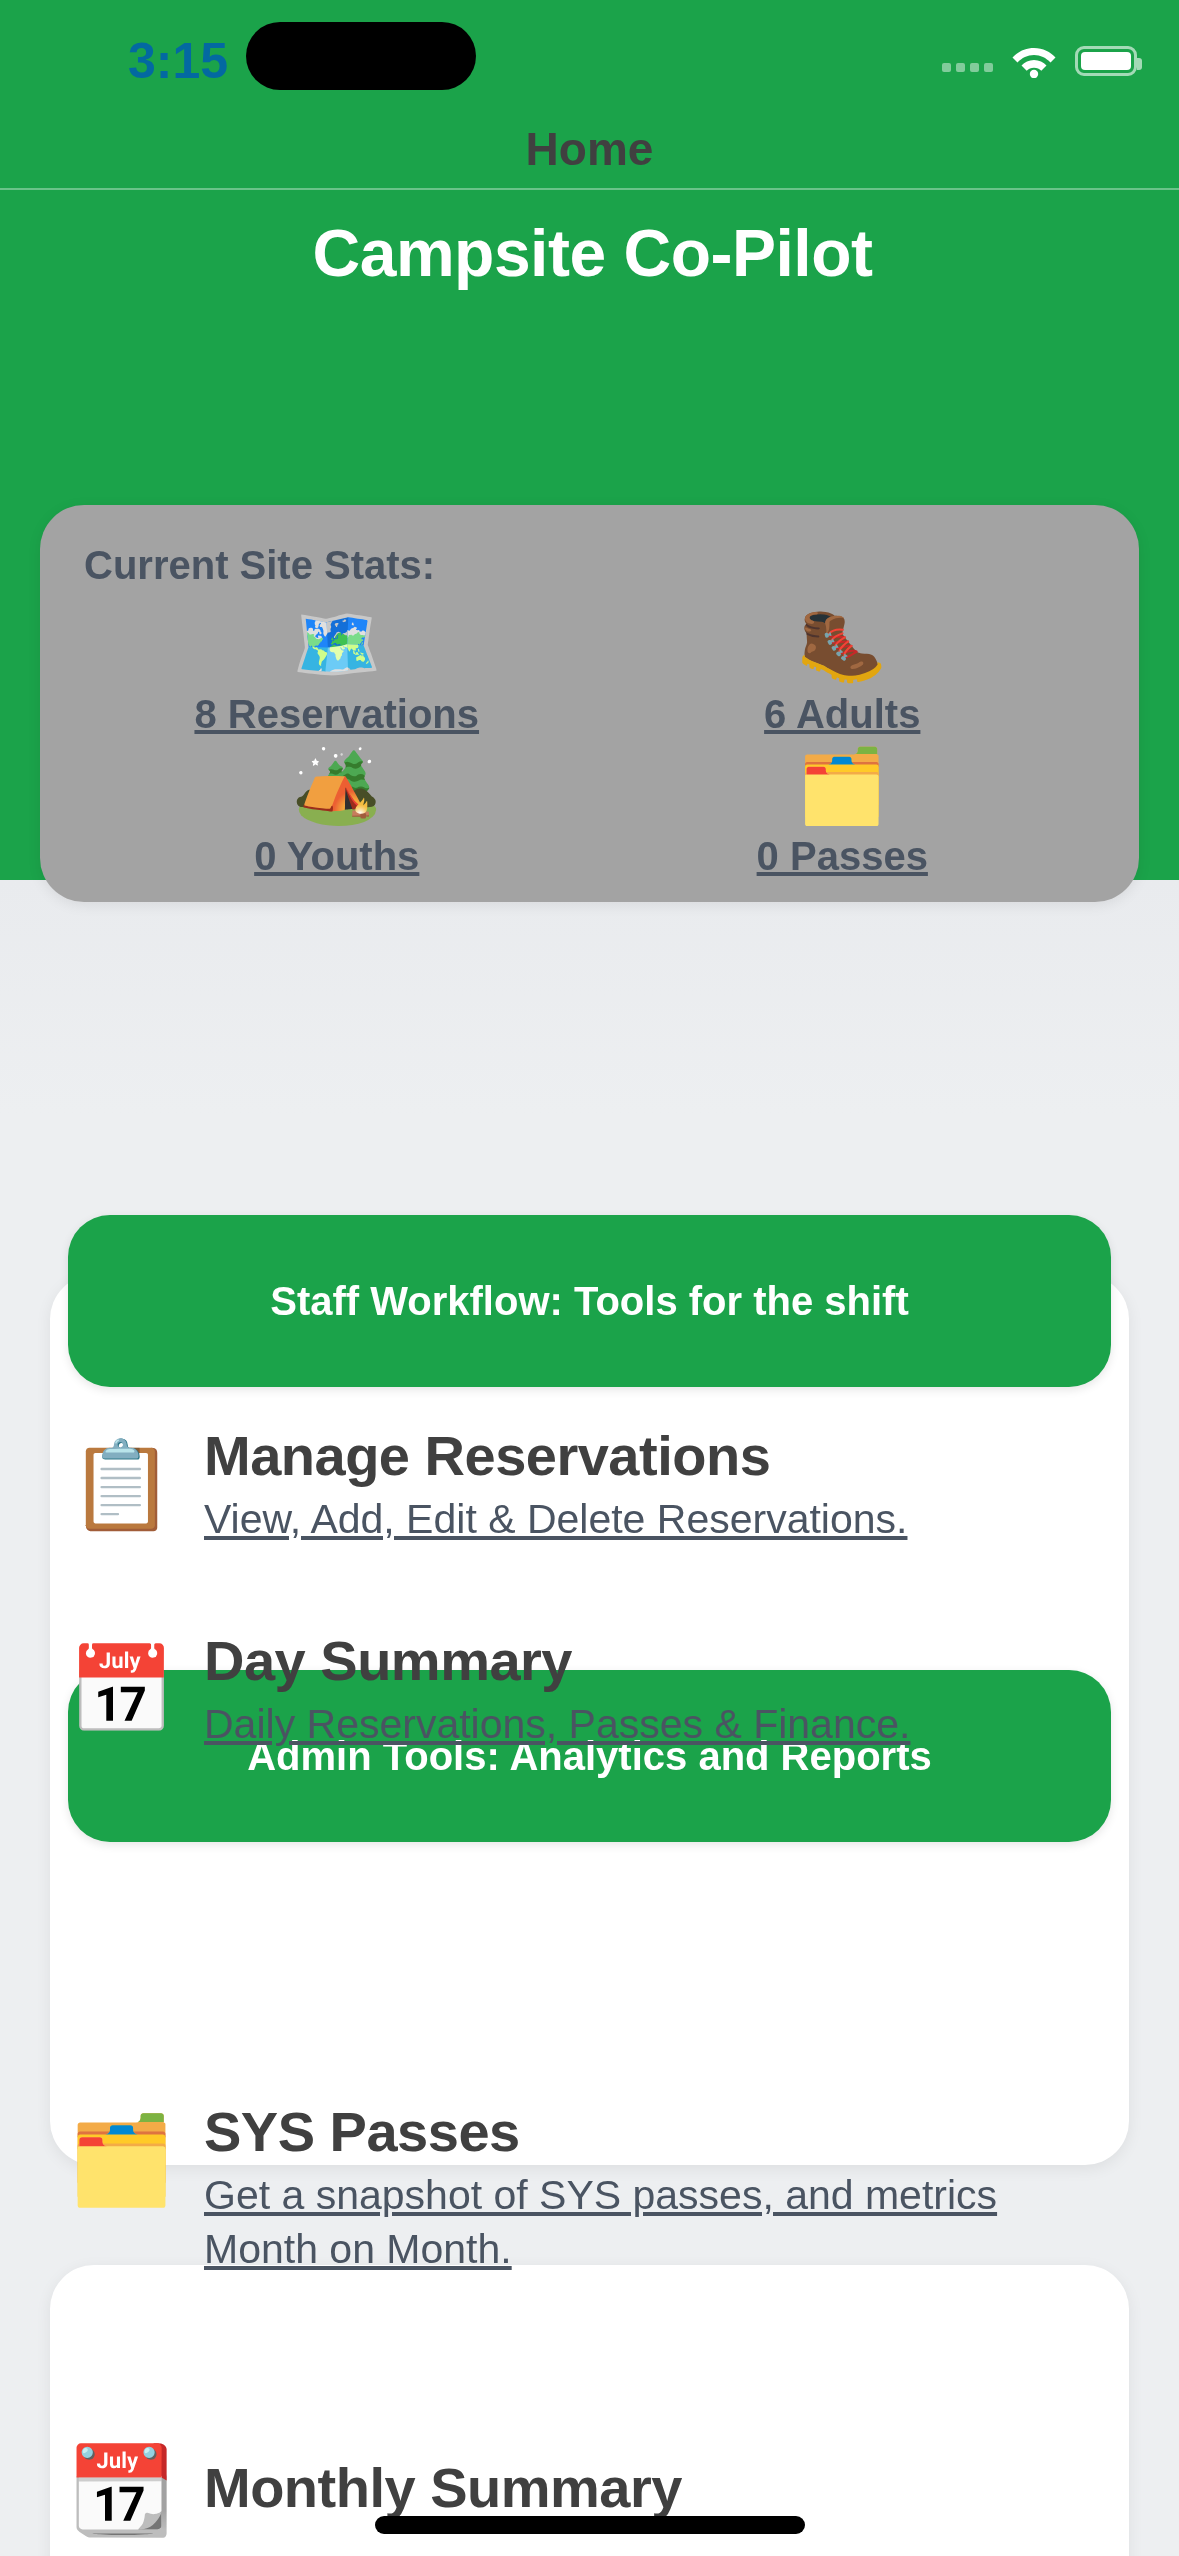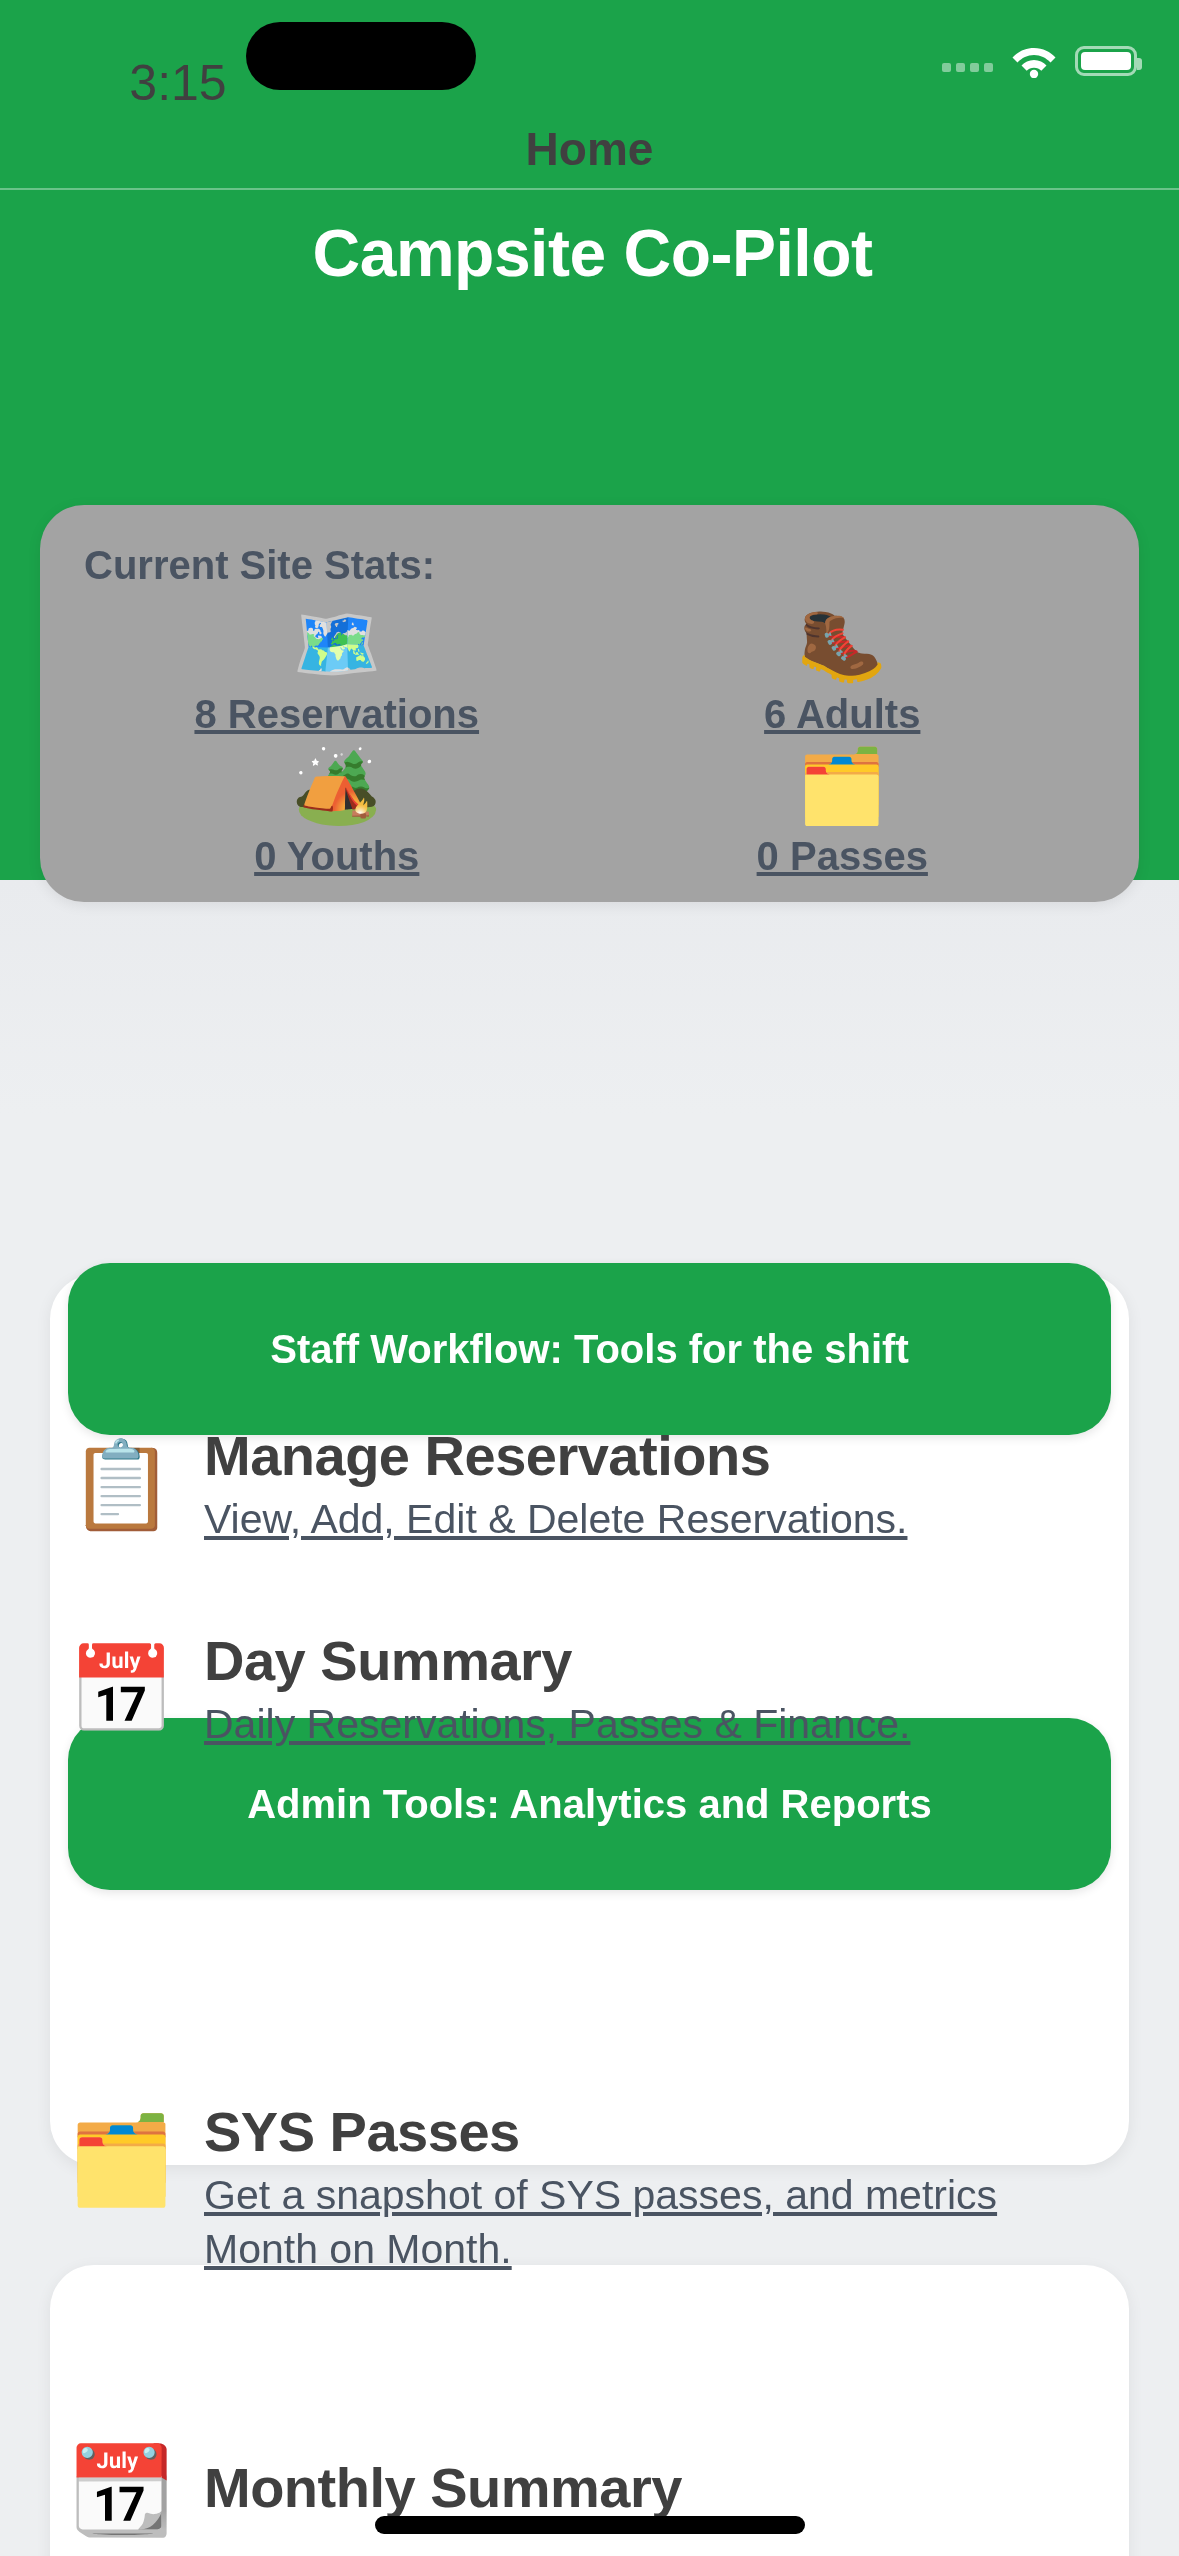--- a/index.html
+++ b/index.html
@@ -25,24 +25,23 @@
   }
 
   
   .status-bar {
     position:absolute; top:0; left:0; width:1179px; height:120px;
     z-index:6;
   }
   .status-time {
     position:absolute; left:98px; top:32px;
     width:160px;
-    font-size:50px; font-weight:normal; color:#404040;
+    font-size:50px; font-weight:bold; color:#0369a1;
     letter-spacing:0px;
     text-align:center;
-    margin-top:22px;
   }
   .dynamic-island {
     position:absolute; left:246px; top:22px;
     width:230px; height:68px;
     background:#000000;
     border-radius:34px;
   }
   .status-right {
     position:absolute; right:42px; top:38px;
     height:46px;
@@ -135,21 +134,20 @@
   #section-admin  { top:2265px; height:500px; }
 
   .section-banner {
     position:absolute; left:68px; width:1043px; height:172px;
     background:#1BA34A;
     border-radius:42px;
     display:flex; align-items:center; justify-content:center;
     color:#ffffff; font-size:40px; font-weight:bold;
     z-index:4;
     box-shadow:0 3px 10px rgba(0,0,0,.10);
-    margin-top:48px;
   }
   #banner-staff { top:1215px; }
   #banner-admin { top:1670px; }
 
   .menu-item {
     position:absolute; left:50px; width:1079px;
     display:flex; align-items:center; gap:28px;
     padding:0 40px 0 18px;
     z-index:5;
   }

